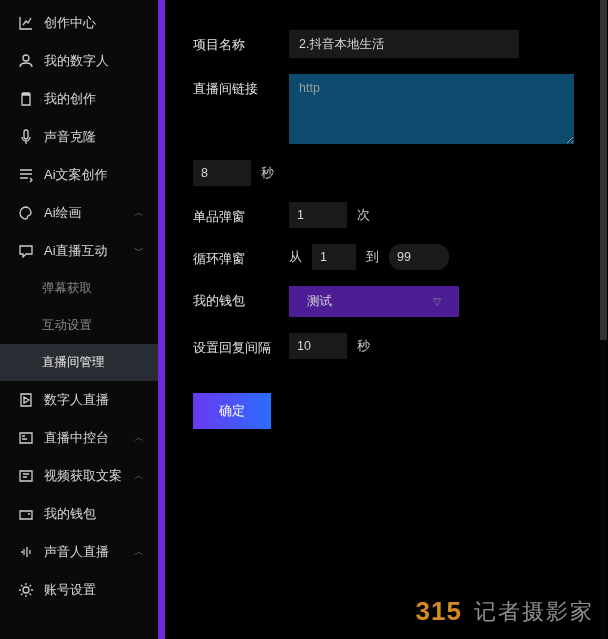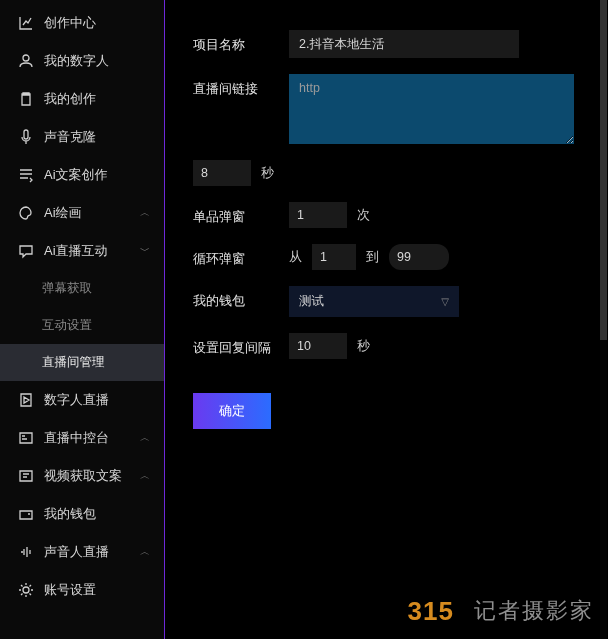--- a/index.html
+++ b/index.html
@@ -12,21 +12,21 @@
       height: 639px;
       overflow: hidden;
       position: relative;
     }
     .container { display: flex; width: 100%; height: 100%; }
     .sidebar {
       width: 165px;
       background: #0a0a0a;
       padding-top: 4px;
       overflow-y: auto;
-      border-right: 1px solid #6d28d9;
+      border-right: 7px solid #6d28d9;
     }
     .sidebar-item {
       display: flex;
       align-items: center;
       padding: 10px 14px 10px 18px;
       color: #d8d8d8;
       cursor: pointer;
       font-size: 13px;
       gap: 10px;
     }
@@ -98,23 +98,23 @@
       color: #d8d8d8;
       padding: 6px 8px;
       font-size: 12.5px;
       width: 58px;
       text-align: left;
       outline: none;
     }
     .inline-controls { display: flex; align-items: center; gap: 10px; }
     .unit-text { color: #cfcfcf; font-size: 13px; }
     .select-box {
-      background: #0f172a;
+      background: #4c1d95;
       color: #d8d8d8;
-      padding: 7px 10px;
+      padding: 7px 18px;
       width: 170px;
       display: flex;
       justify-content: space-between;
       align-items: center;
       cursor: pointer;
       font-size: 12.5px;
       text-align: right;
     }
     .select-chevron { color: #888; font-size: 10px; }
     .confirm-btn {
@@ -125,22 +125,22 @@
       font-size: 13px;
       cursor: pointer;
       margin-left: 0;
       margin-top: 18px;
     }
     .watermark {
       position: absolute;
       right: 14px;
       bottom: 12px;
       display: flex;
-      align-items: flex-start;
-      gap: 20px;
+      align-items: flex-end;
+      gap: 12px;
       pointer-events: none;
     }
     .wm-num {
       color: #d68b1f;
       font-size: 26px;
       font-weight: 600;
       letter-spacing: 1px;
     }
     .wm-text {
       color: #8f8f8f;

